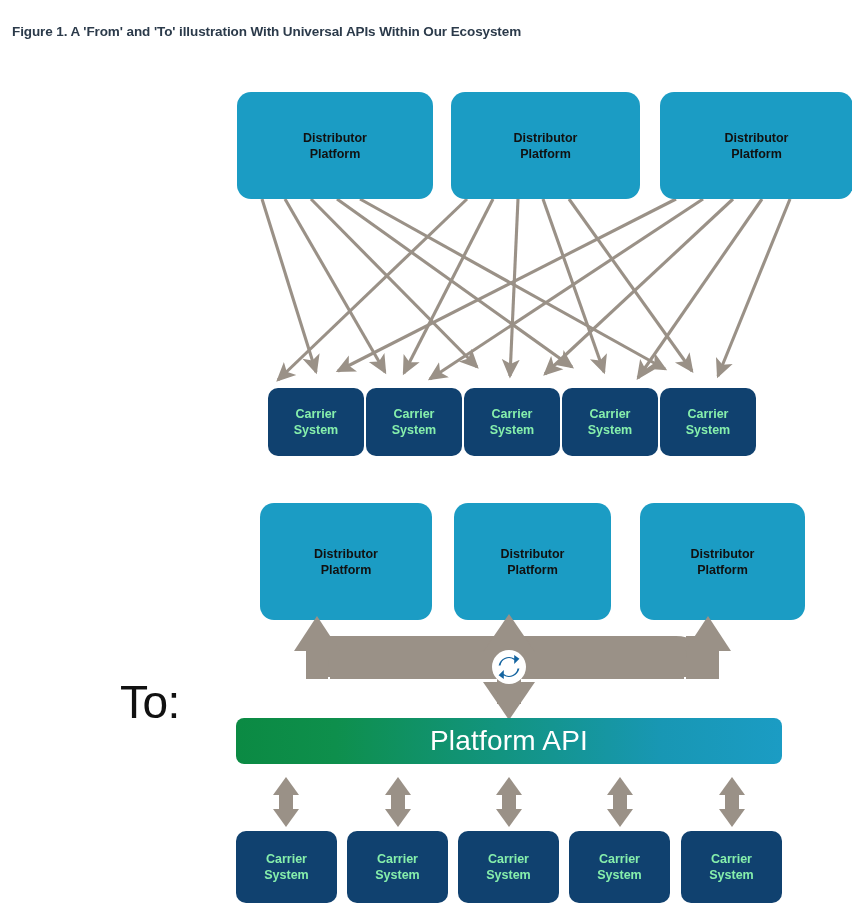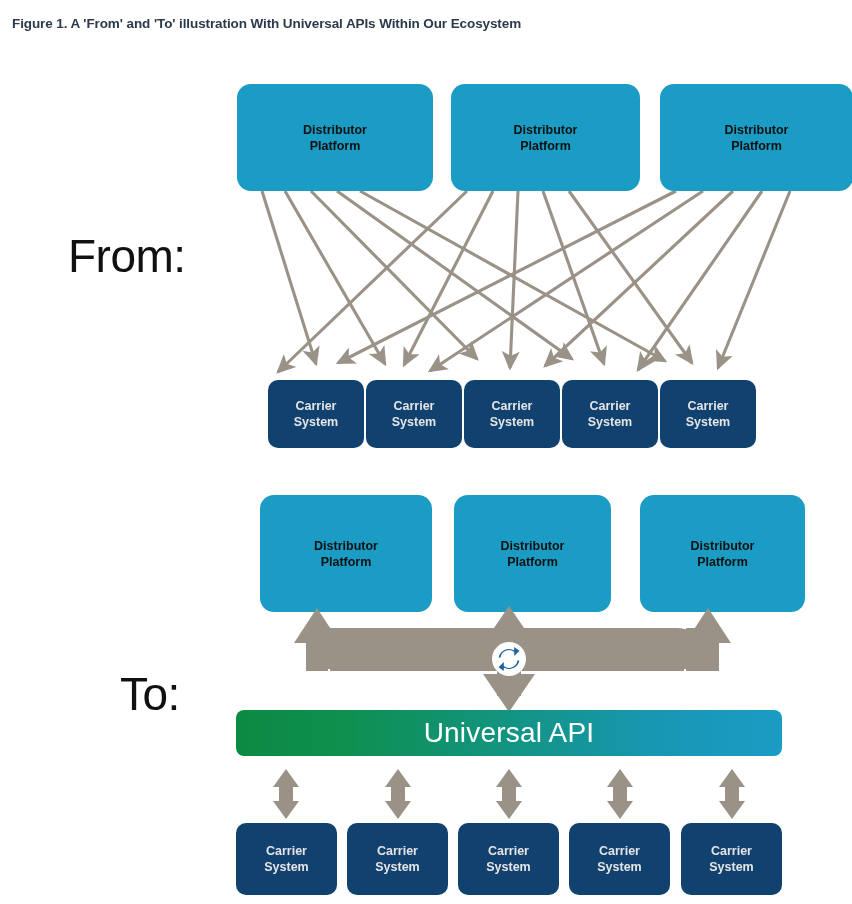--- a/index.html
+++ b/index.html
@@ -11,21 +11,21 @@
     width: 852px;
     height: 904px;
     position: relative;
     font-family: "Liberation Sans", sans-serif;
     overflow: hidden;
   }
 
   #figure-root {
     position: absolute;
     left: 0;
-    top: 8px;
+    top: 16px;
     width: 852px;
     height: 780px;
   }
 
   .figure-title {
     position: absolute;
     left: 12px;
     top: 8px;
     font-size: 13.5px;
     font-weight: bold;
@@ -60,21 +60,21 @@
   .node-distributor {
     background: #1b9cc4;
     color: #111111;
     font-size: 12.5px;
     font-weight: bold;
     border-radius: 14px;
     margin-left: 23px;
   }
   .node-carrier {
     background: #10416f;
-    color: #e5e5e5;
+    color: #86efac;
     font-size: 12.5px;
     font-weight: bold;
     border-radius: 10px;
   }
   .node-label { display: block; }
 
   
   #universal-api-bar {
     position: absolute;
     left: 236px;
@@ -104,21 +104,20 @@
     pointer-events: none;
   }
 </style>
 </head>
 <body>
 
 <div id="figure-root">
 
   <div class="figure-title">Figure 1. A 'From' and 'To' illustration With Universal APIs Within Our Ecosystem</div>
 
-  <div class="section-label" id="label-from">From:</div>
 
   <svg class="svg-layer" id="from-connectors" viewBox="0 0 852 904">
     <defs>
       <marker id="ah-gray" markerWidth="7" markerHeight="7" refX="5.4" refY="3.5" orient="auto" markerUnits="strokeWidth">
         <path d="M0,0.6 L6.2,3.5 L0,6.4 L1.5,3.5 Z" fill="#9a9187"></path>
       </marker>
     </defs>
     <g stroke="#9a9187" stroke-width="3.1" fill="none" marker-end="url(#ah-gray)" stroke-linecap="butt">
 
       <line x1="262" y1="183" x2="316" y2="356"></line>
@@ -245,21 +244,21 @@
       <g transform="translate(509,651)">
         <path d="M-8.5,-1.6 A8.5,8.5 0 0 1 5.2,-7.0 L5.2,-3.0 L10.4,-8.2 L5.2,-12.0 L5.2,-8.6
                  A10.6,10.6 0 0 0 -10.4,-1.6 Z" fill="#1464a0"></path>
         <path d="M8.5,1.6 A8.5,8.5 0 0 1 -5.2,7.0 L-5.2,3.0 L-10.4,8.2 L-5.2,12.0 L-5.2,8.6
                  A10.6,10.6 0 0 0 10.4,1.6 Z" fill="#1464a0"></path>
       </g>
     </g>
   </svg>
 
   <div id="universal-api-bar">
-    <span class="api-text">Universal API</span>
+    <span class="api-text">Platform API</span>
   </div>
 
   <svg class="svg-layer" id="to-carrier-arrows" viewBox="0 0 852 904">
     <g fill="#9a9187">
 
       <g>
         <path d="M286,761 L299,779 L273,779 Z"></path>
         <rect x="279" y="775" width="14" height="22"></rect>
         <path d="M286,811 L299,793 L273,793 Z"></path>
       </g>

